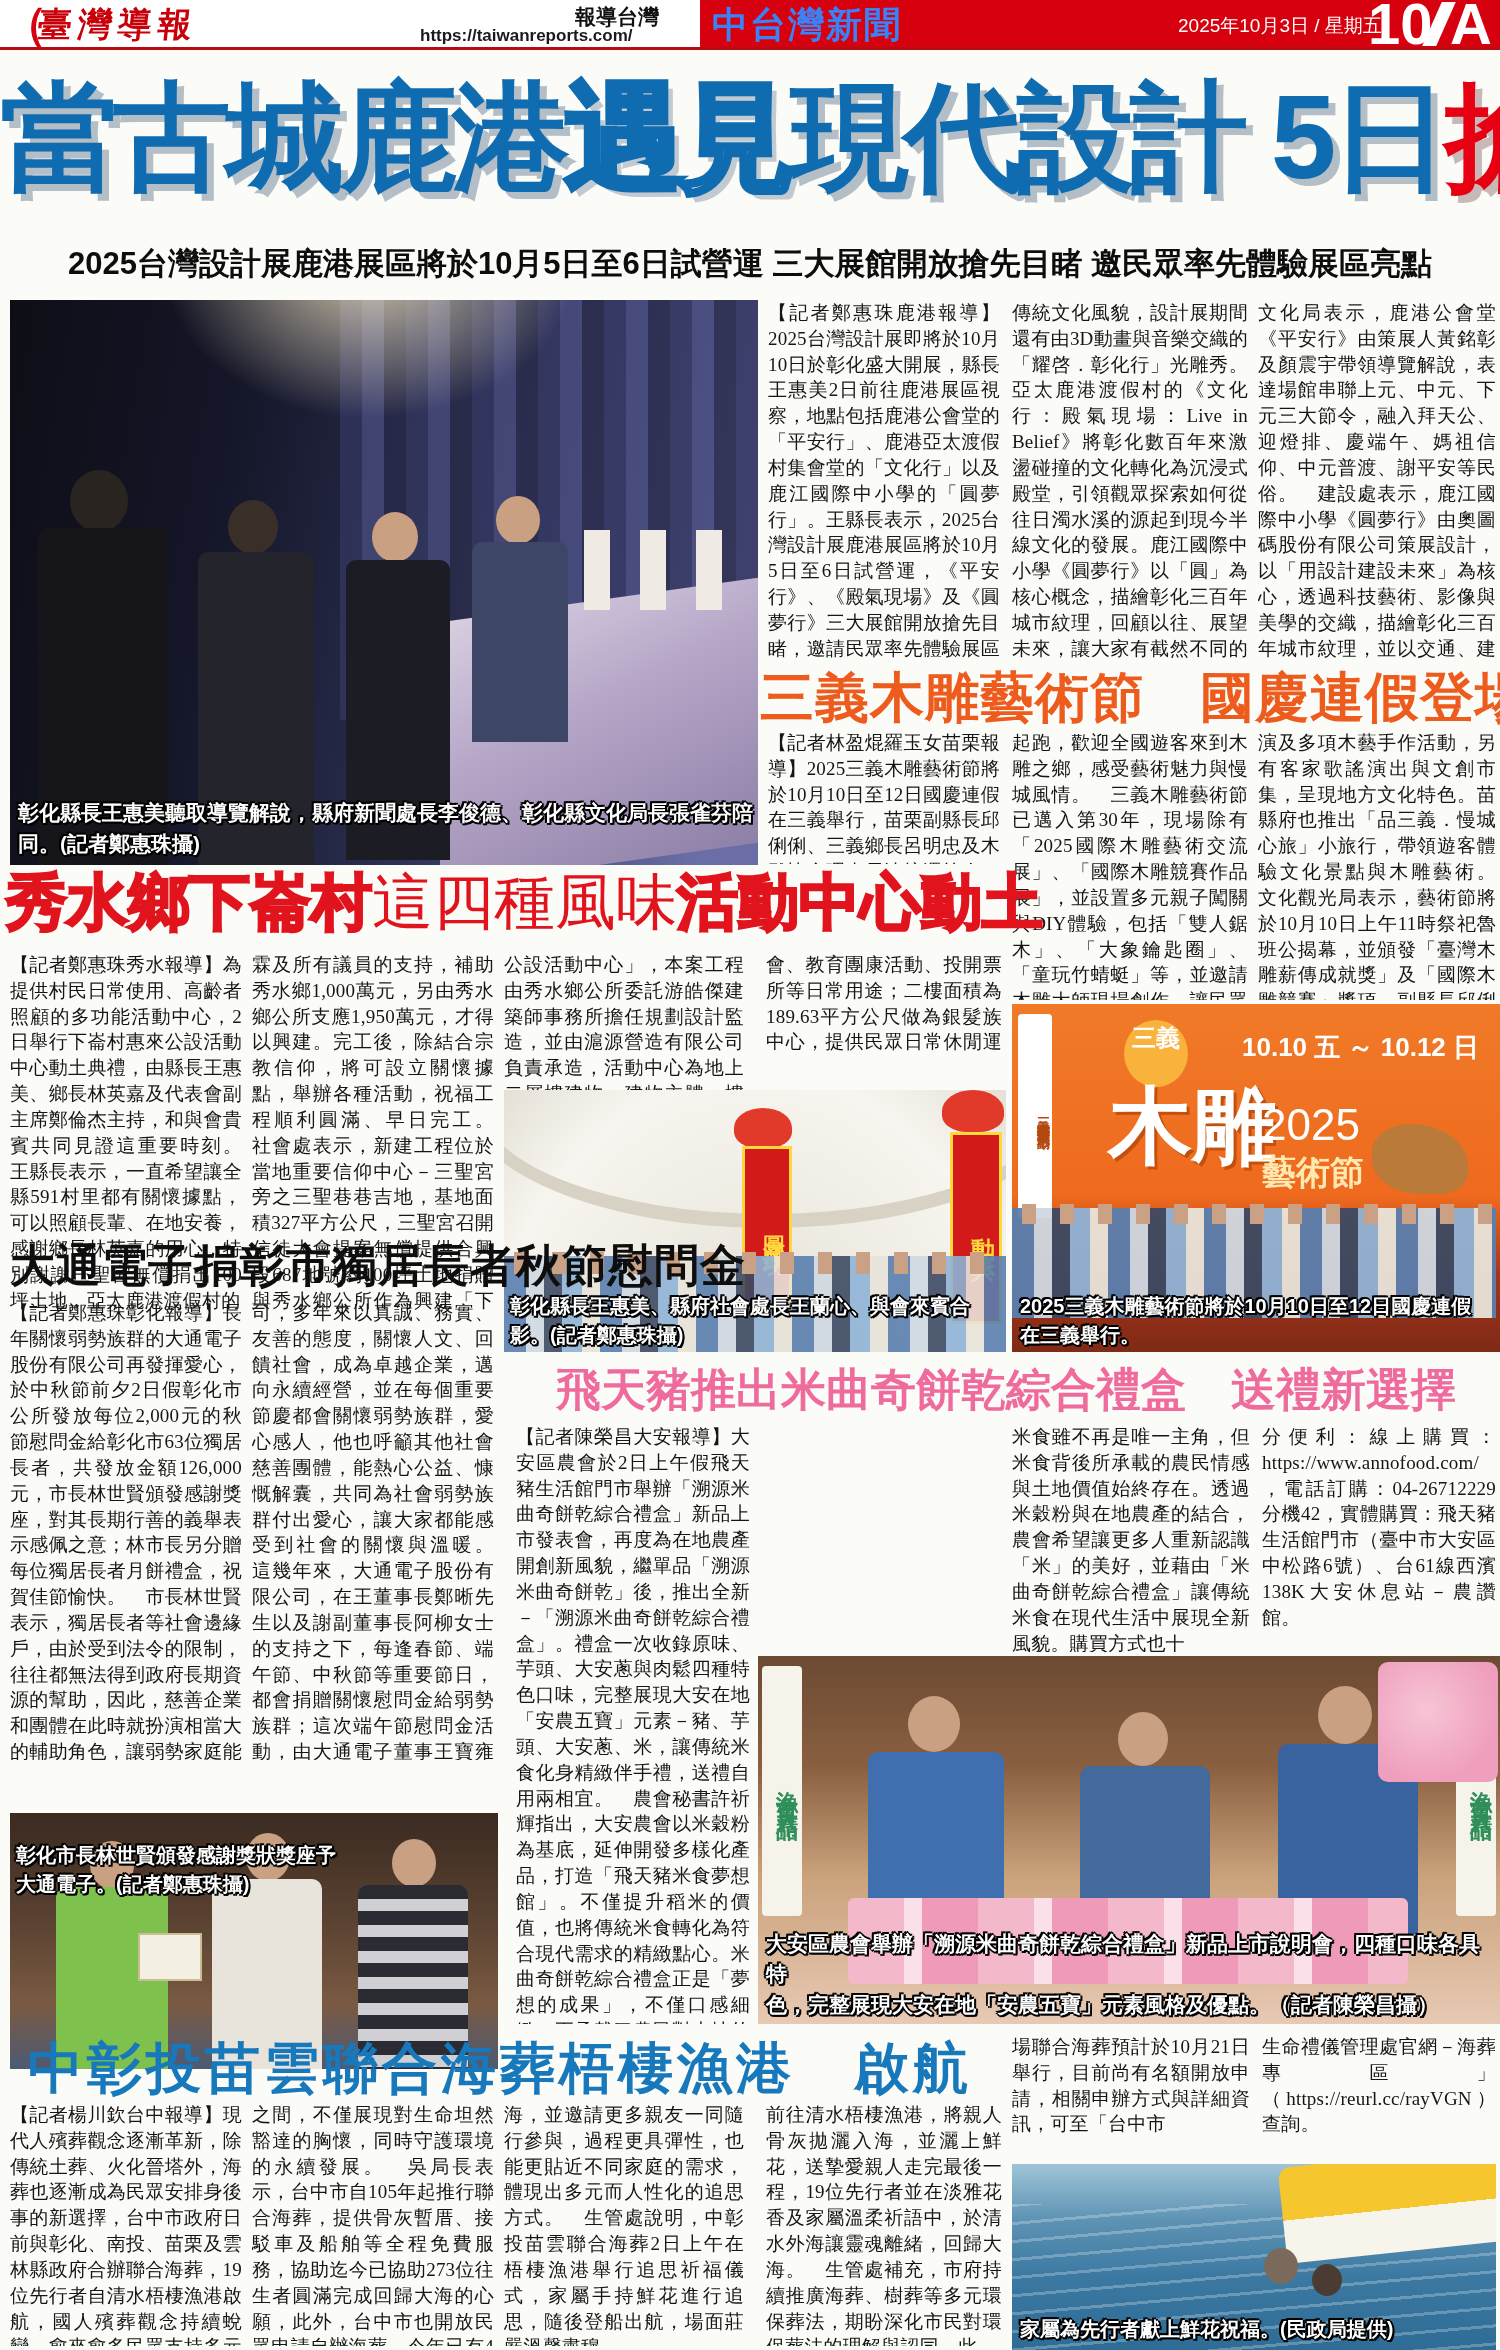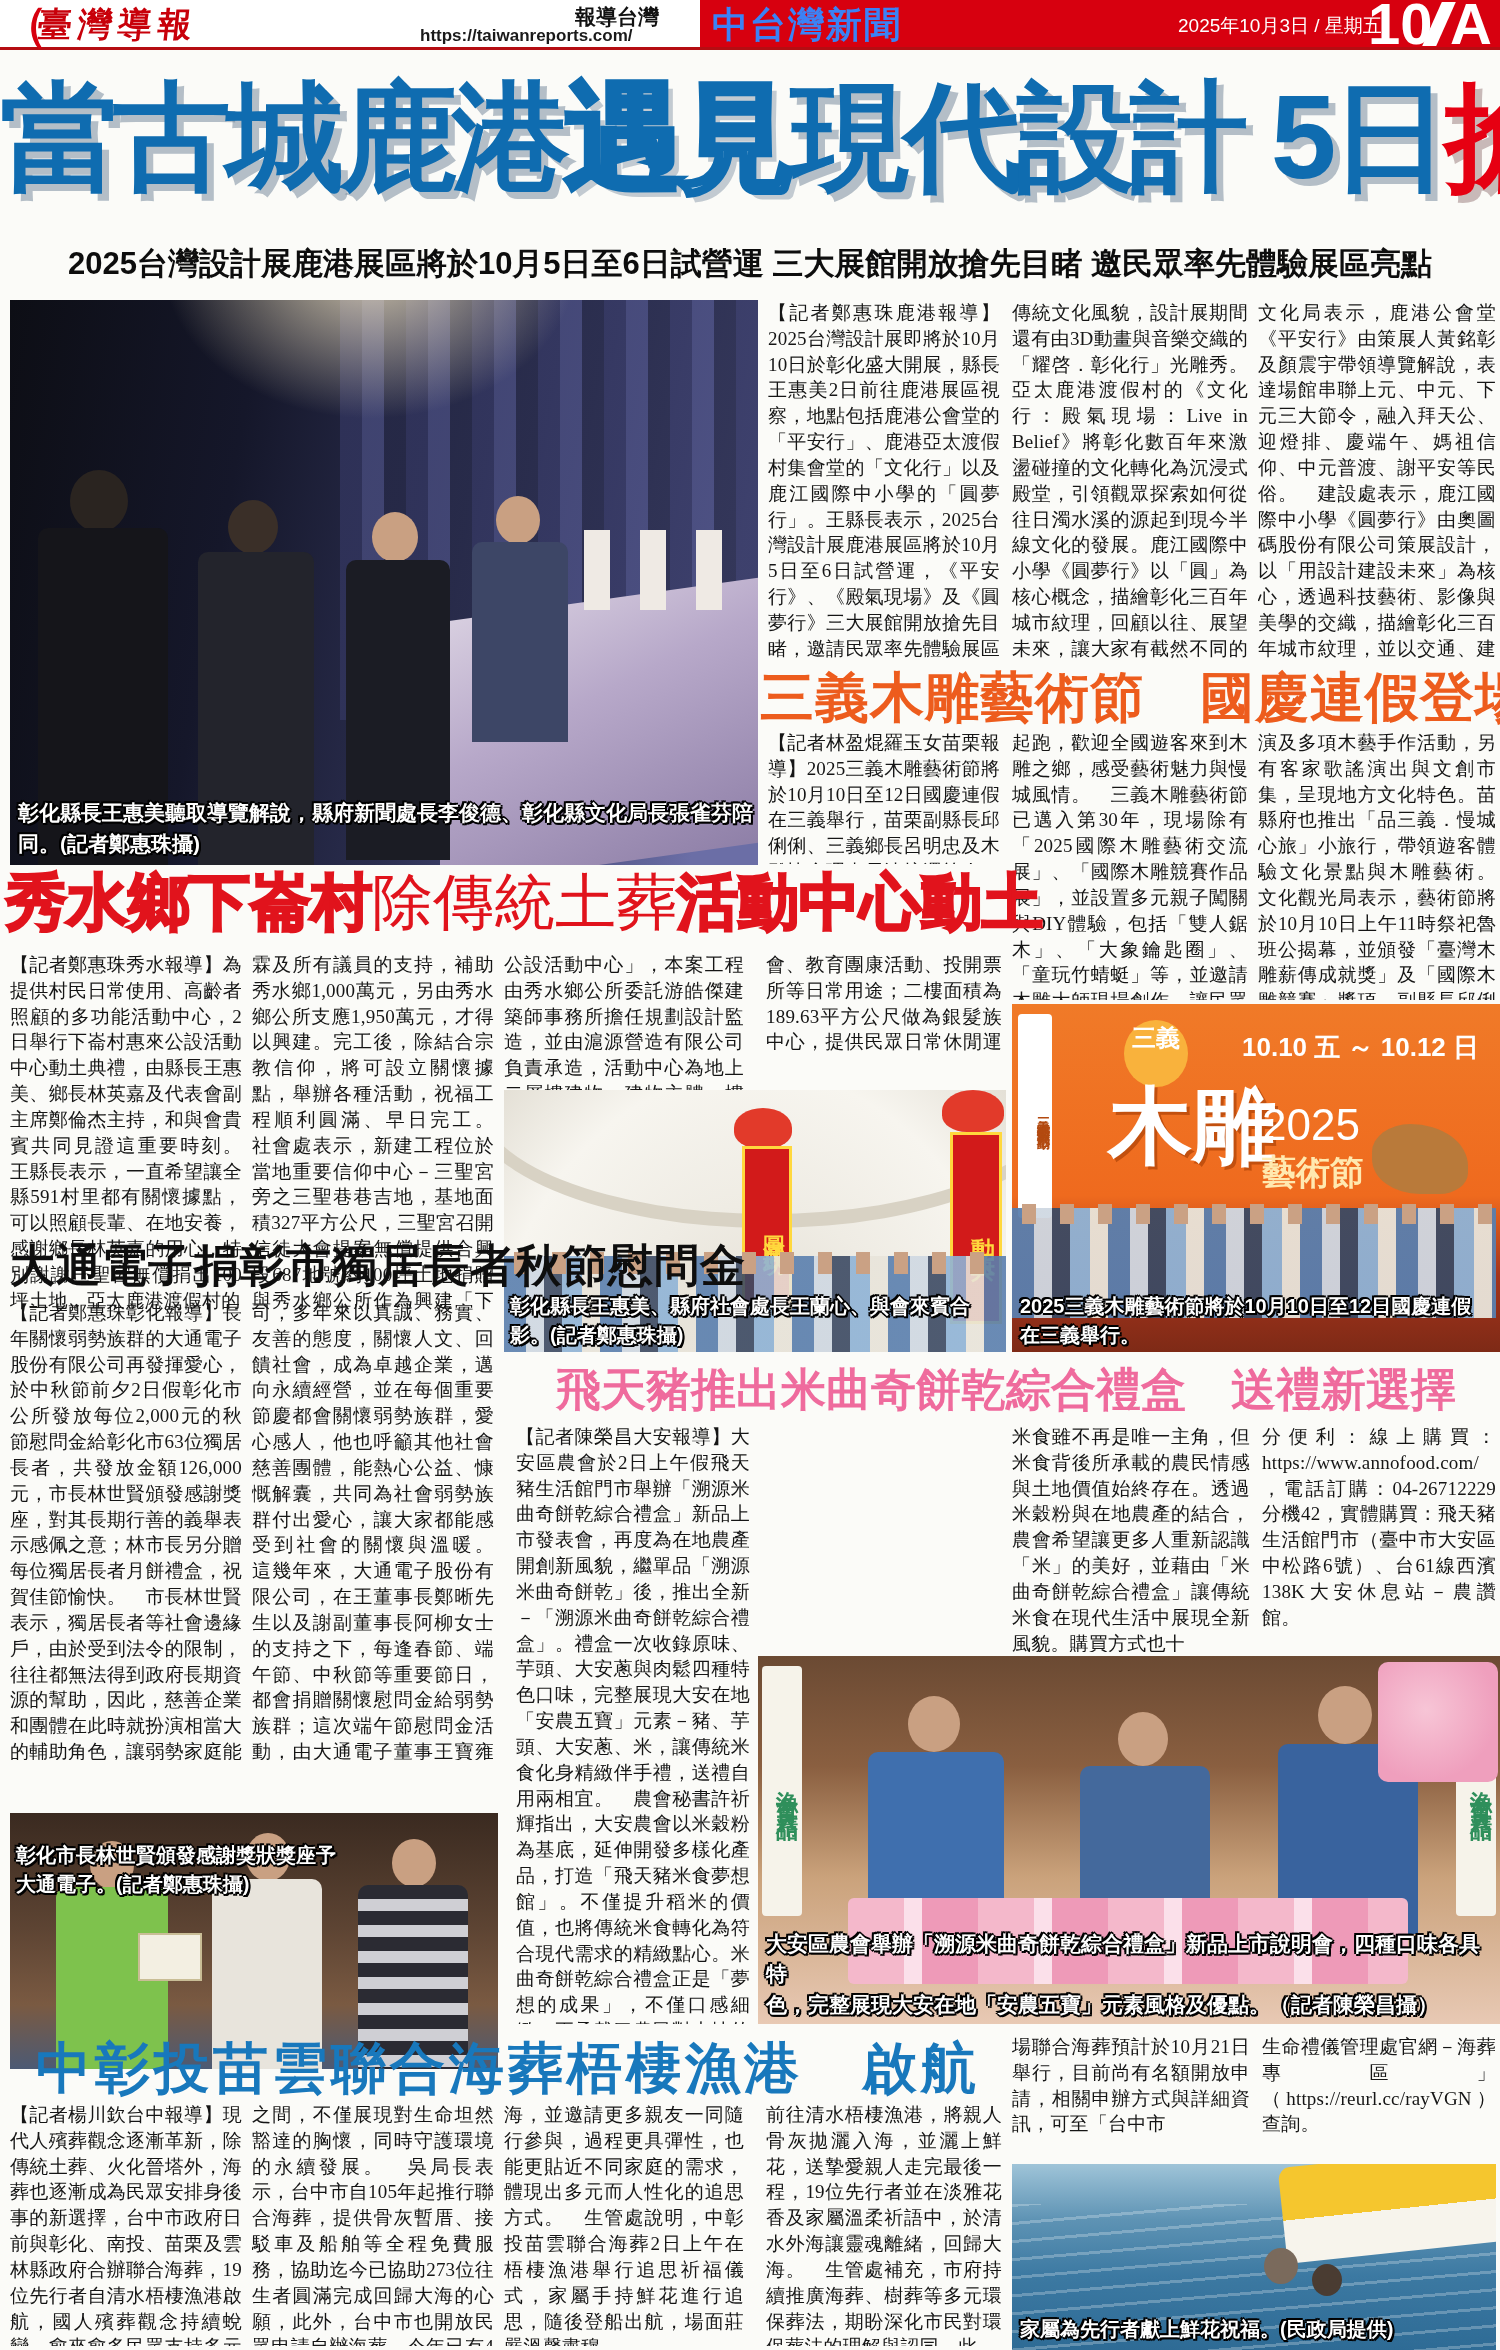--- a/index.html
+++ b/index.html
@@ -29,21 +29,21 @@
   
   .col{position:absolute;text-align:justify;overflow:hidden;font-size:19px;line-height:1.36;color:#151515;letter-spacing:.2px;}
   
   .hl{position:absolute;font-family:"Liberation Sans","DejaVu Sans",sans-serif;font-weight:900;text-align:center;white-space:nowrap;}
   #hl-a2{left:760px;top:662px;width:740px;font-size:54px;color:#ed5c1d;letter-spacing:1px;}
   #hl-a3{left:6px;top:862px;width:1000px;font-size:61px;color:#e1131c;letter-spacing:0px;text-align:left;}
   #hl-a3 .b{-webkit-text-stroke:2.5px #e1131c;}
   #hl-a3 .r{font-weight:500;}
   #hl-a4{left:8px;top:1236px;width:740px;font-size:45px;color:#0e0e0e;letter-spacing:1px;}
   #hl-a5{left:512px;top:1360px;width:988px;font-size:45px;color:#ef6b9d;letter-spacing:0px;}
-  #hl-a6{left:10px;top:2032px;width:996px;font-size:55px;color:#1878bc;letter-spacing:4px;}
+  #hl-a6{left:2px;top:2032px;width:996px;font-size:55px;color:#1878bc;letter-spacing:4px;}
   
   .photo{position:absolute;overflow:hidden;}
   .cap{position:absolute;color:#fff;font-weight:700;font-size:20px;line-height:1.45;z-index:6;
        font-family:"Liberation Sans",sans-serif;
        text-shadow:-2px 0 0 #000,2px 0 0 #000,0 -2px 0 #000,0 2px 0 #000,2px 2px 0 #000,-2px -2px 0 #000;}
   .vbanner{position:absolute;writing-mode:vertical-rl;text-orientation:upright;font-weight:900;letter-spacing:6px;text-align:center;}
   .crowd{position:absolute;background:
       repeating-linear-gradient(90deg,#5a7fae 0 22px,#cfd8e2 22px 40px,#3c4a63 40px 58px,#8fb3d6 58px 78px,#e8e4da 78px 96px);}
   .head-row{position:absolute;background:repeating-linear-gradient(90deg,transparent 0 10px,#caa184 10px 24px,transparent 24px 38px);}
   .fig{position:absolute;border-radius:10px 10px 0 0;}
@@ -96,21 +96,21 @@
   <div class="col" style="left:768px;top:300px;width:232px;height:358px;">【記者鄭惠珠鹿港報導】2025台灣設計展即將於10月10日於彰化盛大開展，縣長王惠美2日前往鹿港展區視察，地點包括鹿港公會堂的「平安行」、鹿港亞太渡假村集會堂的「文化行」以及鹿江國際中小學的「圓夢行」。王縣長表示，2025台灣設計展鹿港展區將於10月5日至6日試營運，《平安行》、《殿氣現場》及《圓夢行》三大展館開放搶先目睹，邀請民眾率先體驗展區亮點，感受設計如何成為推動城市前進的能量。　王縣長指出，鹿港公會堂《平安行》呈現彰化在地的歲時節慶與</div>
   <div class="col" style="left:1012px;top:300px;width:236px;height:360px;">傳統文化風貌，設計展期間還有由3D動畫與音樂交織的「耀啓．彰化行」光雕秀。亞太鹿港渡假村的《文化行：殿氣現場：Live in Belief》將彰化數百年來激盪碰撞的文化轉化為沉浸式殿堂，引領觀眾探索如何從往日濁水溪的源起到現今半線文化的發展。鹿江國際中小學《圓夢行》以「圓」為核心概念，描繪彰化三百年城市紋理，回顧以往、展望未來，讓大家有截然不同的視覺饗宴。另外擁有百年歷史的鹿港公會堂結合高科技沉浸式投影，讓歷史建築搖身化為流動畫布，展現彰化的創意活力。</div>
   <div class="col" style="left:1258px;top:300px;width:238px;height:360px;">文化局表示，鹿港公會堂《平安行》由策展人黃銘彰及顏震宇帶領導覽解說，表達場館串聯上元、中元、下元三大節令，融入拜天公、迎燈排、慶端午、媽祖信仰、中元普渡、謝平安等民俗。　建設處表示，鹿江國際中小學《圓夢行》由奧圖碼股份有限公司策展設計，以「用設計建設未來」為核心，透過科技藝術、影像與美學的交織，描繪彰化三百年城市紋理，並以交通、建設、生活三大軸線串聯過去、現在與未來，探索「城市如何與人共同生成長」。</div>
 
   <div class="hl" id="hl-a2">三義木雕藝術節　國慶連假登場</div>
   <div class="col" style="left:768px;top:730px;width:232px;height:134px;">【記者林盈焜羅玉女苗栗報導】2025三義木雕藝術節將於10月10日至12日國慶連假在三義舉行，苗栗副縣長邱俐俐、三義鄉長呂明忠及木雕協會理事長沈培澤等人，2日上午在縣府一樓大廳共同宣布活動</div>
   <div class="col" style="left:1012px;top:730px;width:236px;height:270px;">起跑，歡迎全國遊客來到木雕之鄉，感受藝術魅力與慢城風情。　三義木雕藝術節已邁入第30年，現場除有「2025國際木雕藝術交流展」、「國際木雕競賽作品展」，並設置多元親子闖關與DIY體驗，包括「雙人鋸木」、「大象鑰匙圈」、「童玩竹蜻蜓」等，並邀請木雕大師現場創作，讓民眾近距離欣賞精湛工藝。　活動期間在水美藝術街規劃「木藝探險王」闖關挑戰、三代職人展</div>
   <div class="col" style="left:1258px;top:730px;width:238px;height:270px;">演及多項木藝手作活動，另有客家歌謠演出與文創市集，呈現地方文化特色。苗縣府也推出「品三義．慢城心旅」小旅行，帶領遊客體驗文化景點與木雕藝術。　文化觀光局表示，藝術節將於10月10日上午11時祭祀魯班公揭幕，並頒發「臺灣木雕薪傳成就獎」及「國際木雕競賽」獎項。副縣長邱俐俐誠摯邀請民眾利用連假到三義，品味木雕之美，享受年度藝術盛會。</div>
 
   <div class="hl" id="hl-a3">
-    <span class="b">秀水鄉下崙村</span><span class="r">除傳統土葬</span><span class="b">活動中心動土</span>
+    <span class="b">秀水鄉下崙村</span><span class="r">這四種風味</span><span class="b">活動中心動土</span>
   </div>
   <div class="col" style="left:10px;top:952px;width:232px;height:358px;">【記者鄭惠珠秀水報導】為提供村民日常使用、高齡者照顧的多功能活動中心，2日舉行下崙村惠來公設活動中心動土典禮，由縣長王惠美、鄉長林英嘉及代表會副主席鄭倫杰主持，和與會貴賓共同見證這重要時刻。　王縣長表示，一直希望讓全縣591村里都有關懷據點，可以照顧長輩、在地安養，感謝鄉長林英嘉的用心，特別謝謝三聖宮無償捐出100坪土地，亞太鹿港渡假村的</div>
   <div class="col" style="left:252px;top:952px;width:242px;height:358px;">霖及所有議員的支持，補助秀水鄉1,000萬元，另由秀水鄉公所支應1,950萬元，才得以興建。完工後，除結合宗教信仰，將可設立關懷據點，舉辦各種活動，祝福工程順利圓滿、早日完工。　社會處表示，新建工程位於當地重要信仰中心－三聖宮旁之三聖巷巷吉地，基地面積327平方公尺，三聖宮召開信徒大會提案無償提供合興段687地號約100坪土地捐贈與秀水鄉公所作為興建「下崙村惠來</div>
   <div class="col" style="left:504px;top:952px;width:240px;height:138px;">公設活動中心」，本案工程由秀水鄉公所委託游皓傑建築師事務所擔任規劃設計監造，並由滬源營造有限公司負責承造，活動中心為地上二層樓建物，建物主體一樓面積為182.65平方公尺，可供居民舉辦集</div>
   <div class="col" style="left:766px;top:952px;width:236px;height:102px;">會、教育團康活動、投開票所等日常用途；二樓面積為189.63平方公尺做為銀髮族中心，提供民眾日常休閒運動、集會及社區活動的好去處。</div>
 
   <div class="photo" style="left:504px;top:1090px;width:502px;height:262px;
               background:radial-gradient(ellipse at 50% 120%,#ded8cc 0%,#efece4 45%,#f7f5ef 75%,#e4e0d6 100%);">
     <div class="abs" style="left:-40px;top:-120px;width:580px;height:230px;border:14px solid #d8d2c4;border-radius:50%;"></div>
     <div class="abs" style="left:230px;top:18px;width:58px;height:40px;background:#e23a2a;border-radius:50% 50% 40% 40%;"></div>

